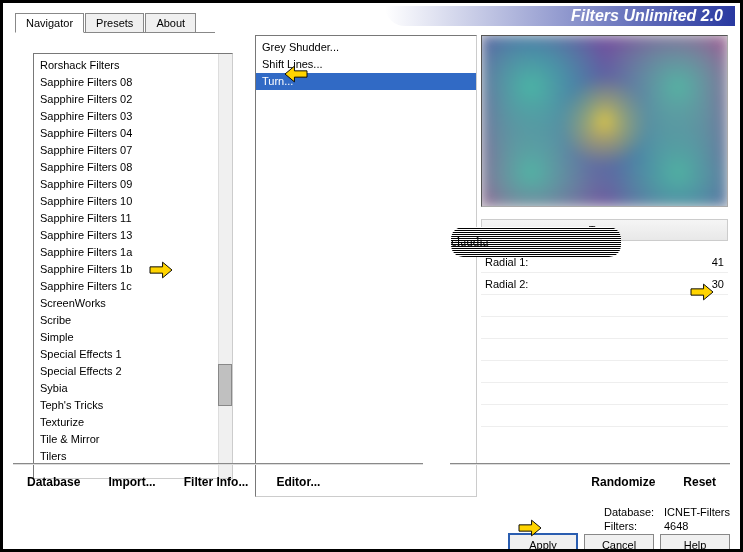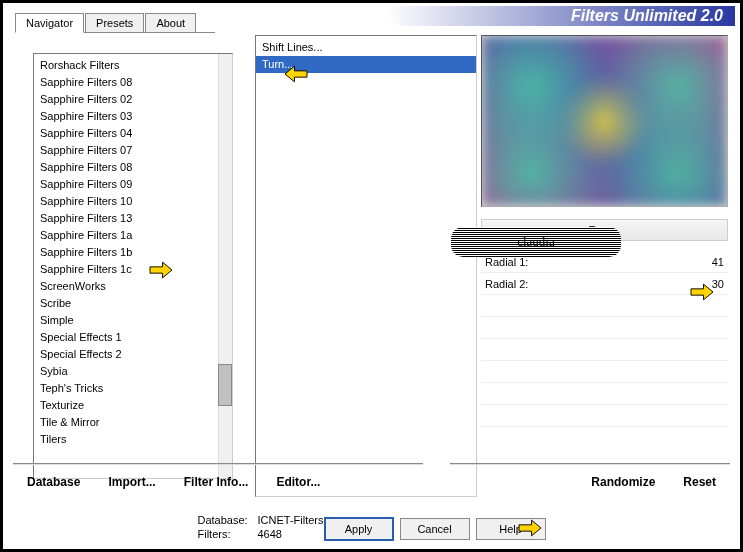--- a/index.html
+++ b/index.html
@@ -96,21 +96,21 @@
       radial-gradient(circle at 20% 80%, #52b3a4 0%, transparent 35%),
       radial-gradient(circle at 80% 80%, #50b1a2 0%, transparent 35%),
       linear-gradient(45deg, #b04a8f, #4a5ca8, #b04a8f);
     filter: blur(6px);
   }
   .watermark {
     position:absolute; left:-30px; top:192px;
     width:170px; height:30px;
     background: repeating-linear-gradient(0deg,#000 0,#000 1px,#fff 1px,#fff 2px);
     border-radius: 12px;
-    display:flex; align-items:center; justify-content:center;
+    display:flex; align-items:center; justify-content:flex-start;
     font-family: cursive; font-size: 13px;
   }
   .filter-name-row {
     margin-top: 12px;
     background: linear-gradient(#f5f5f5,#e8e8e8);
     border: 1px solid #ccc;
     padding: 4px;
     text-align: center;
     font-size: 11px;
   }
@@ -143,23 +143,24 @@
     display:flex;
     justify-content:flex-end;
     border-top: 2px groove #ddd;
     padding-top:6px;
   }
   .tb-btn { font-weight:bold; font-size:12px; padding: 4px 14px; background:none; border:none; cursor:pointer;}
   .footer {
     position:absolute;
     left:10px; right:10px; bottom:8px;
     height: 36px;
-    display:flex; justify-content:center;
+    display:flex; justify-content:flex-start;
     align-items:flex-end;
     font-size: 11px;
+    flex-direction: column;
   }
   .footer-left { line-height: 14px; }
   .footer-right { display:flex; gap:6px; align-items:center;}
   .win-btn {
     min-width: 70px;
     padding: 4px 8px;
     background: #f0f0f0;
     border: 1px solid #888;
     font-size: 11px;
     cursor:pointer;
@@ -193,37 +194,39 @@
     </div>
   <div class="list-item">Rorshack Filters</div>
       <div class="list-item">Sapphire Filters 08</div>
       <div class="list-item">Sapphire Filters 02</div>
       <div class="list-item">Sapphire Filters 03</div>
       <div class="list-item">Sapphire Filters 04</div>
       <div class="list-item">Sapphire Filters 07</div>
       <div class="list-item">Sapphire Filters 08</div>
       <div class="list-item">Sapphire Filters 09</div>
       <div class="list-item">Sapphire Filters 10</div>
+      <div class="list-item">Sapphire Filters 11</div>
       <div class="list-item">Sapphire Filters 13</div>
       <div class="list-item">Sapphire Filters 1a</div>
       <div class="list-item">Sapphire Filters 1b</div>
       <div class="list-item">Sapphire Filters 1c</div>
       <div class="list-item">ScreenWorks</div>
       <div class="list-item">Scribe</div>
       <div class="list-item">Simple</div>
       <div class="list-item">Special Effects 1</div>
       <div class="list-item">Special Effects 2</div>
       <div class="list-item">Sybia</div>
       <div class="list-item">Teph's Tricks</div>
       <div class="list-item">Texturize</div>
       <div class="list-item">Tile &amp; Mirror</div>
       <div class="list-item">Tilers</div>
     </div>
 
   <div class="col2" id="filter-list">
+      <div class="list-item">Grey Shudder...</div>
       <div class="list-item">Shift Lines...</div>
       <div class="list-item selected">Turn...</div>
     </div>
 
   <div class="col3" style="position:relative;">
     <div class="preview">
       <div class="preview-art"></div>
     </div>
     <div class="watermark">
       <span>claudia</span>

